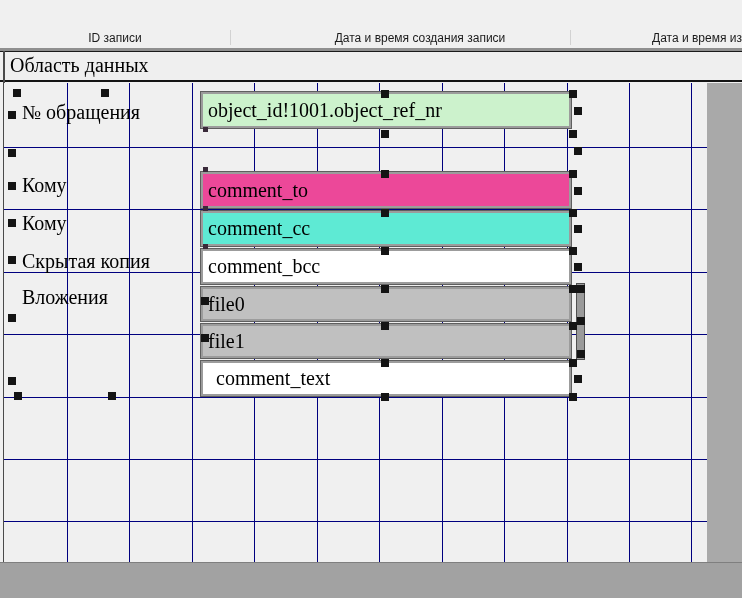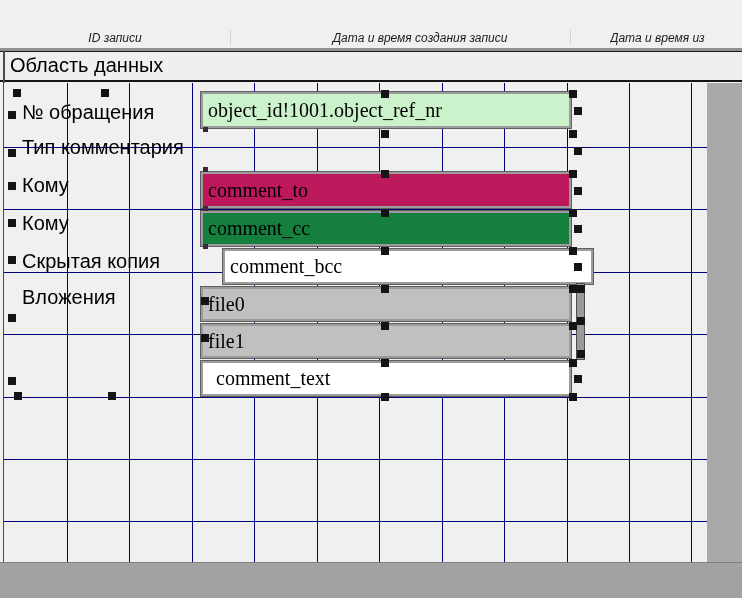--- a/index.html
+++ b/index.html
@@ -1,31 +1,31 @@
 <!DOCTYPE html>
 <html><head>
 <meta charset="utf-8">
 <style>
   html,body{margin:0;padding:0;}
   .screen{position:relative;width:742px;height:598px;background:#f0f0f0;overflow:hidden;
           font-family:"Liberation Sans","DejaVu Sans",sans-serif;}
-  .serif{font-family:Liberation Sans, sans-serif;}
+  .serif{font-family:Liberation Serif, serif;}
 
   
   .tabstrip{position:absolute;left:0;top:0;width:742px;height:27px;background:#f0f0f0;}
   .tab-underline{position:absolute;left:0;top:24px;width:742px;height:3px;background:#0077d4;}
   .tab{position:absolute;left:8px;top:4px;width:190px;height:23px;background:#0077d4;color:#ffffff;
        font-size:12px;text-align:center;line-height:22px;white-space:nowrap;overflow:hidden;}
 
   
   .colheaders{position:absolute;left:0;top:27px;width:742px;height:21px;font-size:12px;color:#1b1b1b;}
-  .colcell{position:absolute;top:2px;height:18px;line-height:18px;white-space:nowrap;overflow:hidden;font-style:italic;}
+  .colcell{position:absolute;top:2px;height:18px;line-height:18px;white-space:nowrap;overflow:hidden;}
   .colcell.c0{left:0;width:230px;text-align:center;}
   .colcell.c1{left:230px;width:380px;text-align:center;}
-  .colcell.c2{left:610px;width:132px;}
+  .colcell.c2{left:610px;width:132px;text-align:right;}
   .colsep{position:absolute;top:3px;width:1px;height:15px;background:#d2d2d2;}
 
   .divider{position:absolute;left:0;top:48px;width:742px;height:3px;background:#8f8f8f;}
 
   
   .band{position:absolute;left:0;top:51px;width:742px;height:31px;box-sizing:border-box;
         background:#efefef;border-top:1px solid #1a1a1a;border-bottom:2px solid #141414;}
   .band .txt{position:absolute;left:10px;top:2px;font-size:20px;color:#000;white-space:nowrap;}
 
   .page-left-border{position:absolute;left:3px;top:51px;width:2px;height:511px;background:#4a4a4a;}
@@ -101,31 +101,30 @@
         <div class="gh" style="top: 251px;"></div>
         <div class="gh" style="top: 314px;"></div>
         <div class="gh" style="top: 376px;"></div>
         <div class="gh" style="top: 438px;"></div>
       </div>
     <div id="elements">
         <div class="dlabel serif" style="top: 15px; height: 35px;">№ обращения</div>
         <div class="dfield" style="top: 8px; height: 38px; background: rgb(204, 242, 204);">
           <div class="ftxt" style="line-height: 30px;">object_id!1001.object_ref_nr</div>
         </div>
-        <div class="dlabel serif" style="top: 50px; height: 38px;">Тип комментария</div>
         <div class="dlabel serif" style="top: 88px; height: 38px;">Кому</div>
-        <div class="dfield" style="top: 88px; height: 38px; background: #be185d; padding-left: 10px;">
+        <div class="dfield" style="top: 88px; height: 38px; background: #ec4899; padding-left: 10px;">
           <div class="ftxt" style="line-height: 30px;">comment_to</div>
         </div>
         <div class="dlabel serif" style="top: 126px; height: 38px;">Кому</div>
-        <div class="dfield" style="top: 127px; height: 37px; background: #15803d;">
+        <div class="dfield" style="top: 127px; height: 37px; background: #5eead4;">
           <div class="ftxt" style="line-height: 29px;">comment_cc</div>
         </div>
         <div class="dlabel serif" style="top: 164px; height: 38px;">Скрытая копия</div>
-        <div class="dfield" style="top: 165px; height: 37px; background: rgb(255, 255, 255); margin-left: 22px;">
+        <div class="dfield" style="top: 165px; height: 37px; background: rgb(255, 255, 255);">
           <div class="ftxt" style="line-height: 29px;">comment_bcc</div>
         </div>
         <div class="dlabel serif" style="top: 200px; height: 74px;">Вложения</div>
         <div class="dfield" style="top: 203px; height: 36px; background: rgb(192, 192, 192);">
           <div class="ftxt" style="line-height: 28px;">file0</div>
         </div>
         <div class="dfield" style="top: 240px; height: 36px; background: rgb(192, 192, 192);">
           <div class="ftxt" style="line-height: 28px;">file1</div>
         </div>
         <div class="dfield" style="top: 277px; height: 37px; background: rgb(255, 255, 255);">

